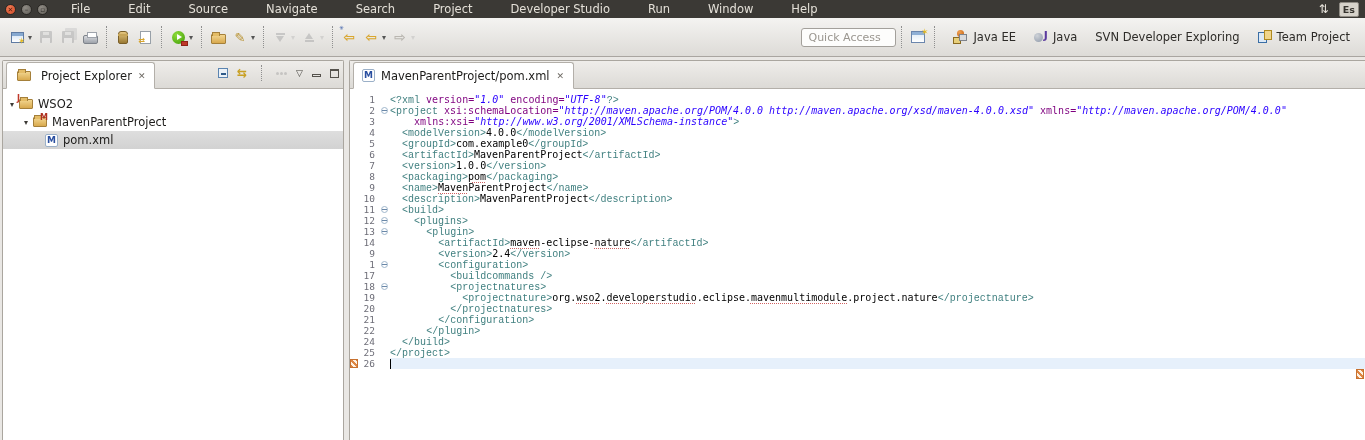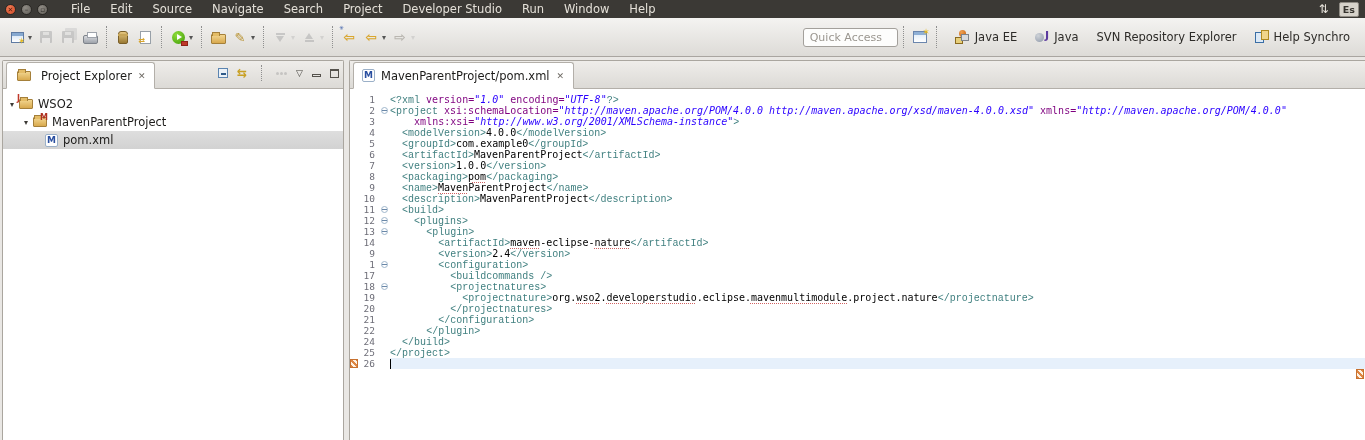--- a/index.html
+++ b/index.html
@@ -7,21 +7,21 @@
   body { font-family:"DejaVu Sans", sans-serif; background:#e9e7e4; position:relative; }
 
   
   #menubar { position:absolute; left:0; top:0; width:1365px; height:18px; background:#3b3935;
              display:flex; align-items:center; color:#e4e0d8; font-size:11.5px; }
   .winctrl { display:flex; gap:5px; margin:0 14px 0 5px; align-items:center; }
   .wbtn { width:11px; height:11px; border-radius:50%; font-size:7px; line-height:10px; text-align:center;
           color:#3a2a20; border:1px solid #2a2824; }
   .wbtn.close { background:radial-gradient(circle at 35% 30%, #f07a54, #d34d28); color:#5a1d0c; }
   .wbtn.min, .wbtn.max { background:radial-gradient(circle at 35% 30%, #8f8b84, #63605a); color:#2e2c28; }
-  .menus { display:flex; gap:2px;justify-content:space-between; }
+  .menus { display:flex; gap:20px;justify-content:space-between; }
   .menu-item { padding:1px 9px; cursor:default; }
   .mbar-right { margin-left:auto; display:flex; align-items:center; gap:10px; margin-right:6px; }
   .updown { font-size:12px; color:#e8e4dc; }
   .kbd-box { background:#d6d2ca; color:#36342f; font-size:9.5px; font-weight:bold; padding:1px 3px;
              border-radius:2px; border:1px solid #8f8b84; line-height:11px; }
 
   
   #toolbar { position:absolute; left:0; top:18px; width:1365px; height:39px;
              background:linear-gradient(#f4f3f1,#dddbd7); border-bottom:1px solid #a9a5a0;
              display:flex; align-items:center; padding:0 8px 0 6px; }
@@ -255,25 +255,25 @@
       <span>Java EE</span>
     </div>
     <div class="persp-item">
       <span class="ic-java">
           <span class="cup"></span>
           <span class="jay">J</span>
         </span>
       <span>Java</span>
     </div>
     <div class="persp-item">
-      <span>SVN Repository Explorer</span>
+      <span>SVN Developer Exploring</span>
     </div>
     <div class="persp-item">
       <span class="ic-team"></span>
-      <span>Help Synchro</span>
+      <span>Team Project</span>
     </div>
   </div>
 </div>
 
 <div id="explorer">
   <div class="part-tabbar">
     <div class="part-tab">
       <span class="ic-folder"></span>
       <span>Project Explorer</span>
       <span class="tab-close">✕</span>

